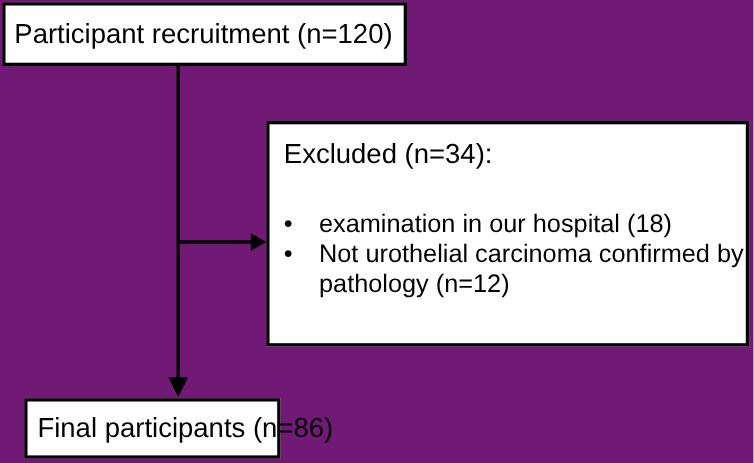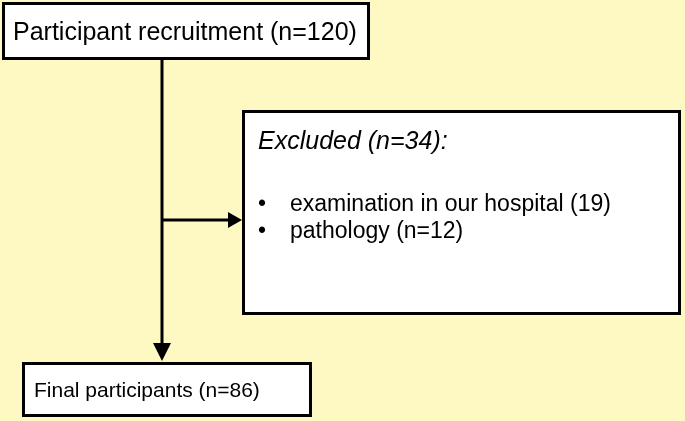--- a/index.html
+++ b/index.html
@@ -4,21 +4,21 @@
 <style>
   html, body {
     margin: 0;
     padding: 0;
     background: #ffffff;
   }
   .canvas {
     position: relative;
     width: 685px;
     height: 421px;
-    background: #fef9c3;
+    background: #701a75;
     font-family: "Liberation Sans", "DejaVu Sans", sans-serif;
     color: #000000;
     overflow: hidden;
   }
   .connectors {
     position: absolute;
     left: 0;
     top: 0;
     width: 685px;
     height: 421px;
@@ -53,21 +53,20 @@
     top: 110px;
     width: 439px;
     height: 205px;
     padding: 12px 6px 0 13px;
   }
   .excluded-title {
     font-size: 25px;
     line-height: 30px;
     margin: 0 0 35px 0;
     white-space: nowrap;
-    font-style: italic;
   }
   .bullet-list {
     font-size: 23px;
     line-height: 27px;
   }
   .bullet-row {
     display: flex;
     align-items: flex-start;
   }
   .bullet-dot {
@@ -77,26 +76,26 @@
   .bullet-text {
     flex: 1 1 auto;
   }
   .bline {
     display: block;
     white-space: nowrap;
   }
   .box-final {
     left: 22px;
     top: 362px;
-    width: 290px;
+    width: 233px;
     height: 55px;
     display: flex;
     align-items: center;
     padding-left: 9px;
-    font-size: 21px;
+    font-size: 25px;
     white-space: nowrap;
   }
 </style>
 </head>
 <body>
 
 <div class="canvas">
 
   <svg class="connectors" width="685" height="421" viewBox="0 0 685 421" xmlns="http://www.w3.org/2000/svg">
     <line x1="162" y1="60" x2="162" y2="347" stroke="#000000"></line>
@@ -108,26 +107,27 @@
   <div class="box box-recruitment">
     <span>Participant recruitment (n=120)</span>
   </div>
 
   <div class="box box-excluded">
     <div class="excluded-title">Excluded (n=34):</div>
     <div class="bullet-list">
       <div class="bullet-row">
         <span class="bullet-dot">•</span>
         <span class="bullet-text">
-          <span class="bline">examination in our hospital (19)</span>
+          <span class="bline">examination in our hospital (18)</span>
         </span>
       </div>
       <div class="bullet-row">
         <span class="bullet-dot">•</span>
         <span class="bullet-text">
+          <span class="bline">Not urothelial carcinoma confirmed by</span>
           <span class="bline">pathology (n=12)</span>
         </span>
       </div>
     </div>
   </div>
 
   <div class="box box-final">
     <span>Final participants (n=86)</span>
   </div>
 

